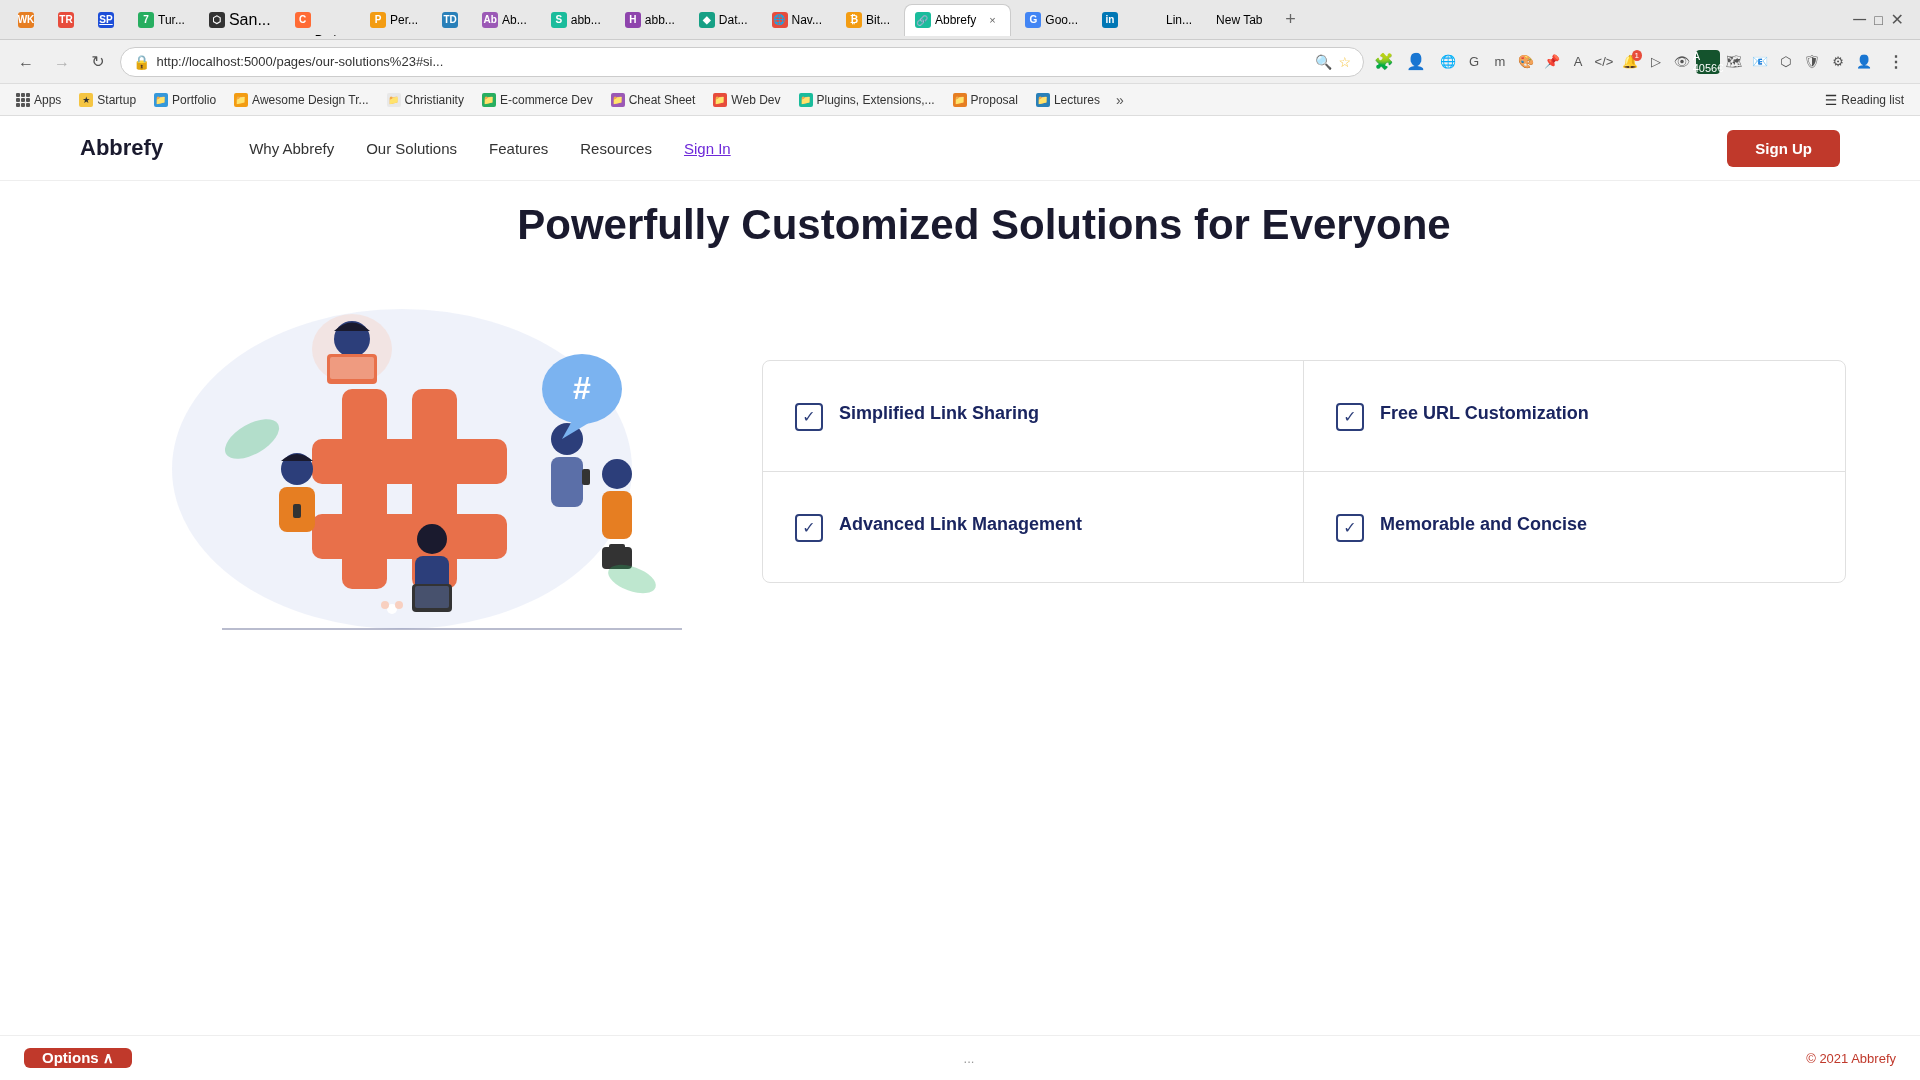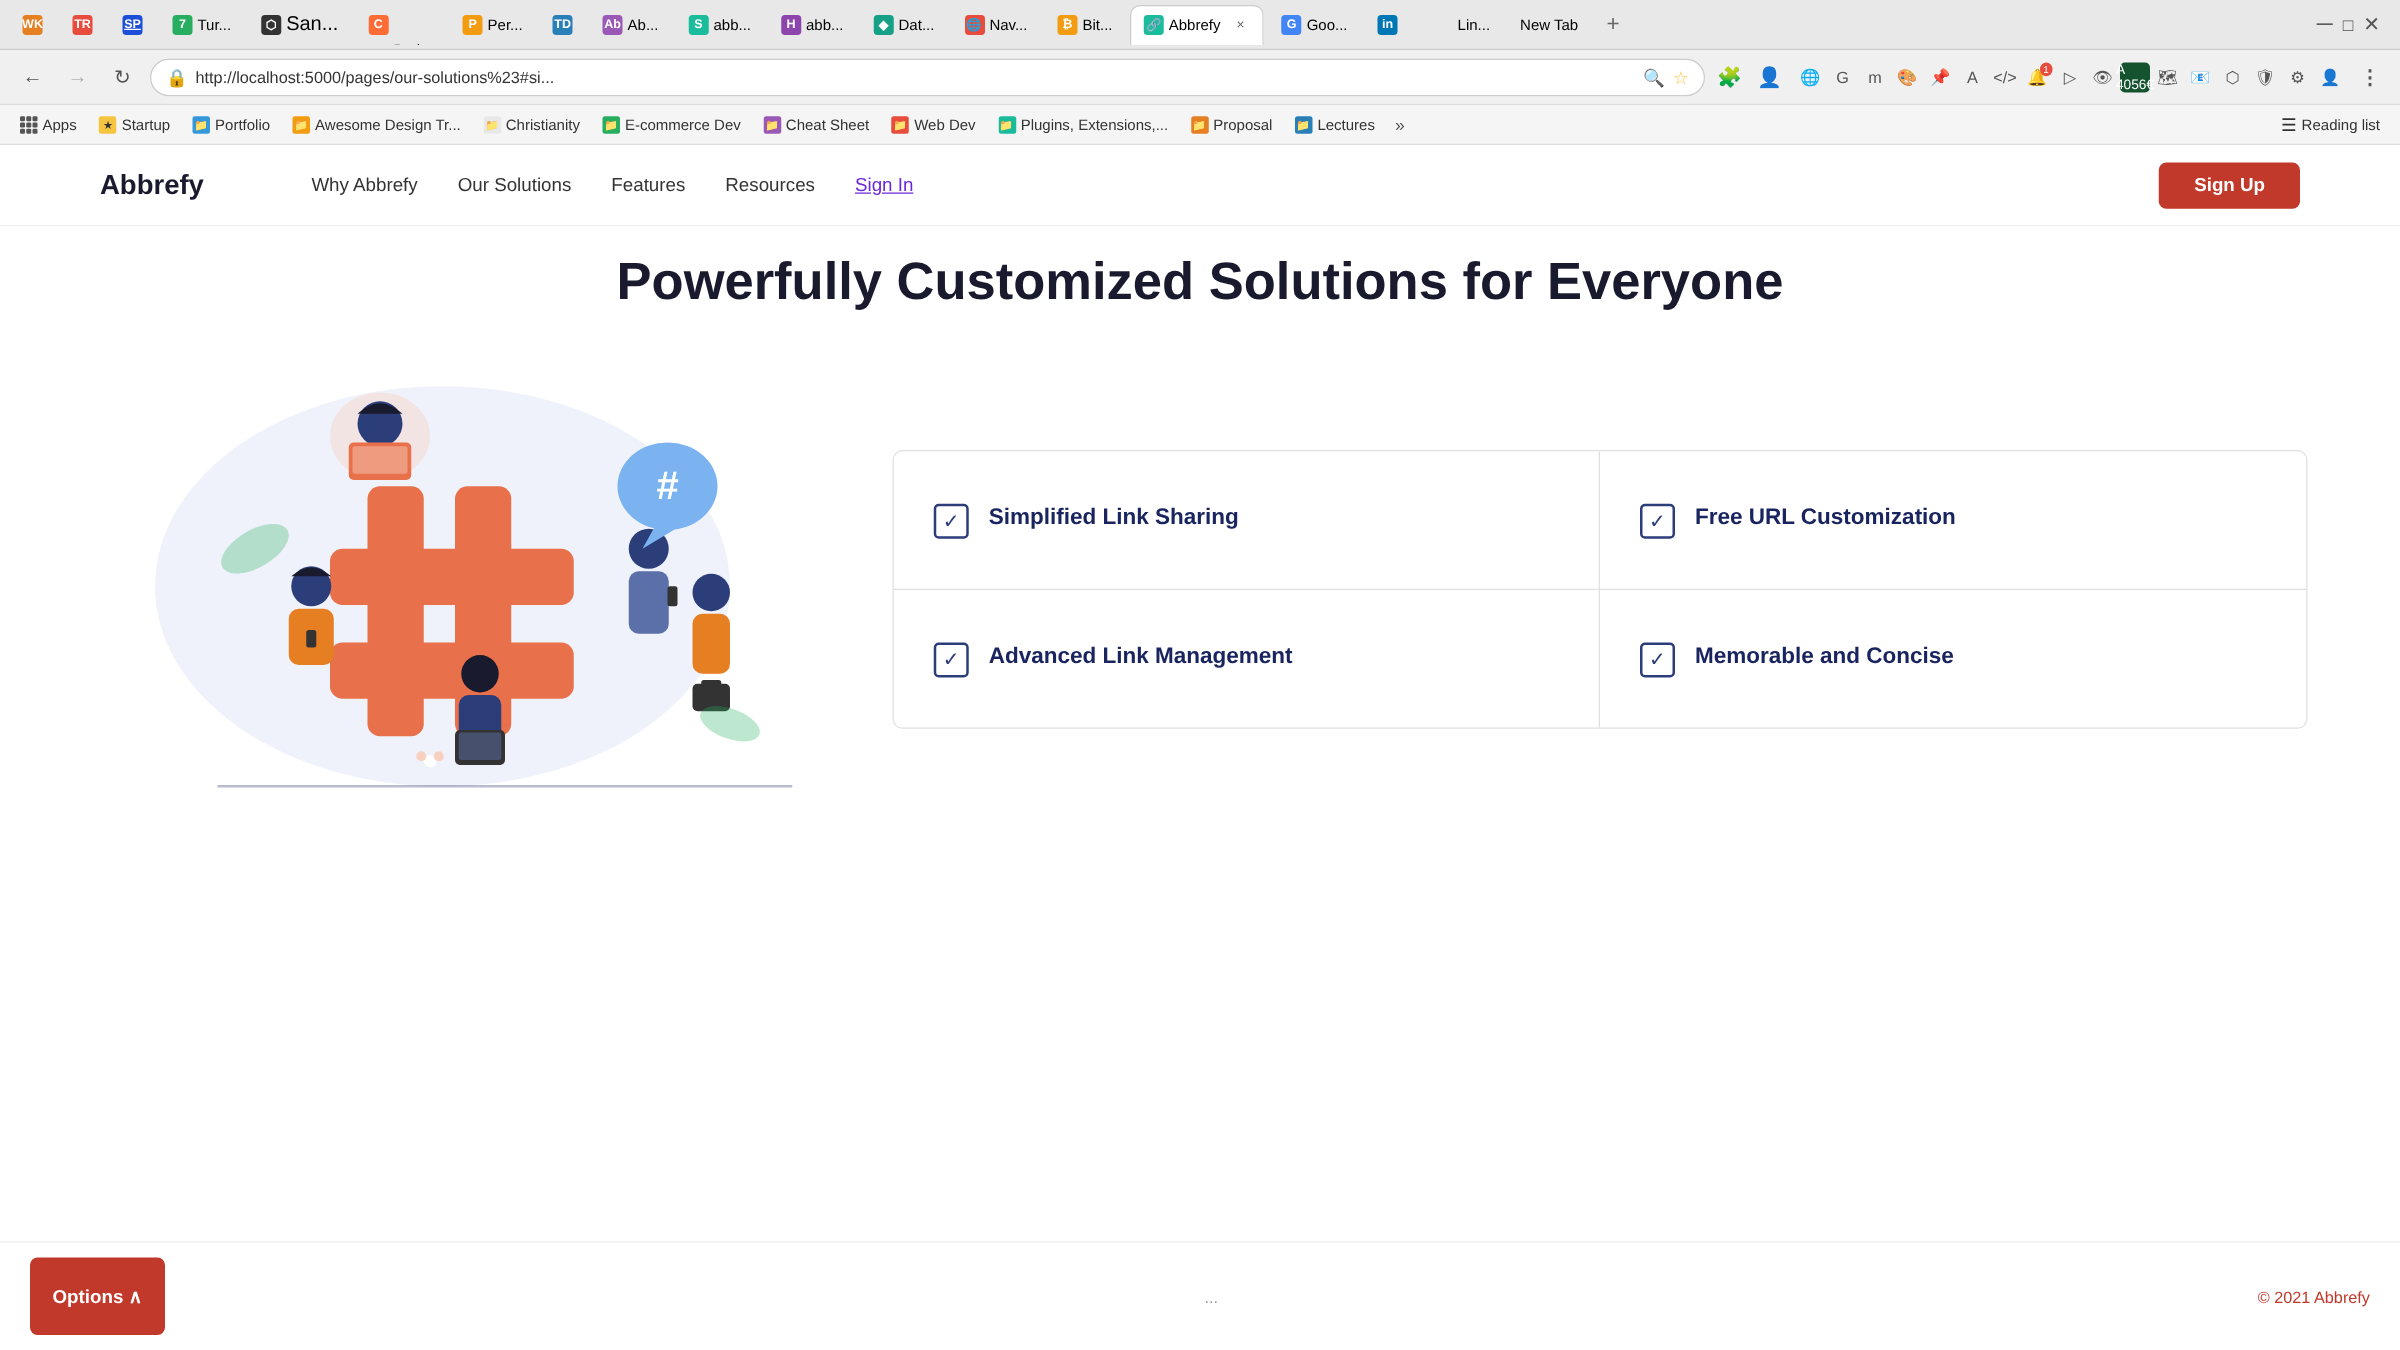--- a/index.html
+++ b/index.html
@@ -35,38 +35,38 @@
 
     
     .site-nav { background: #fff; border-bottom: 1px solid #eee; display: flex; align-items: center; padding: 0 80px; height: 65px; }
     .site-logo { font-size: 22px; font-weight: 700; color: #1a1a2e; margin-right: 40px; }
     .nav-links { display: flex; gap: 32px; flex: 1; margin-left: 46px; }
     .nav-link { font-size: 15px; color: #333; text-decoration: none; cursor: pointer; }
     .nav-link.signin { color: #6d28d9; text-decoration: underline; }
     .nav-signup { background: #c0392b; color: #fff; padding: 10px 28px; border-radius: 6px; font-size: 15px; font-weight: 600; border: none; cursor: pointer; }
 
     
-    .page-content { background: #fff; padding: 20px 74px; }
+    .page-content { background: #fff; padding: 20px 74px; margin-left: 48px; }
     .page-title { text-align: center; font-size: 42px; font-weight: 800; color: #1a1a2e; margin-bottom: 40px; }
 
     .solutions-section { display: flex; gap: 40px; align-items: center; }
     .illustration-area { flex: 0 0 600px; }
     .features-area { flex: 1; display: grid; grid-template-columns: 1fr 1fr; gap: 0; border: 1px solid #e0e0e0; border-radius: 8px; overflow: hidden; }
     .feature-item { padding: 40px 32px; display: flex; align-items: flex-start; gap: 16px; border-right: 1px solid #e0e0e0; border-bottom: 1px solid #e0e0e0; }
     .feature-item:nth-child(2n) { border-right: none; }
     .feature-item:nth-child(3), .feature-item:nth-child(4) { border-bottom: none; }
     .check-icon { width: 28px; height: 28px; border: 2px solid #2c3e7a; border-radius: 4px; display: flex; align-items: center; justify-content: center; color: #2c3e7a; font-size: 16px; flex-shrink: 0; margin-top: 2px; }
     .feature-text { font-size: 18px; font-weight: 700; color: #1a2560; line-height: 1.4; }
 
     
     .illustration-svg { width: 560px; height: 360px; }
 
     
     .page-footer { position: fixed; bottom: 0; width: 1920px; display: flex; align-items: center; justify-content: space-between; padding: 12px 24px; background: #fff; border-top: 1px solid #eee; }
-    .options-btn { background: #c0392b; color: #fff; padding: 22px 18px; border-radius: 6px; font-size: 15px; font-weight: 600; border: none; cursor: pointer; display: flex; align-items: center; gap: 6px; }
+    .options-btn { background: #c0392b; color: #fff; padding: 1px 18px; border-radius: 6px; font-size: 15px; font-weight: 600; border: none; cursor: pointer; display: flex; align-items: center; gap: 6px; }
     .loading-indicator { font-size: 13px; color: #999; }
     .copyright { font-size: 13px; color: #c0392b; }
   </style>
 </head>
 <body>
 
 <div class="browser-chrome">
 
   <div class="title-bar">
 

